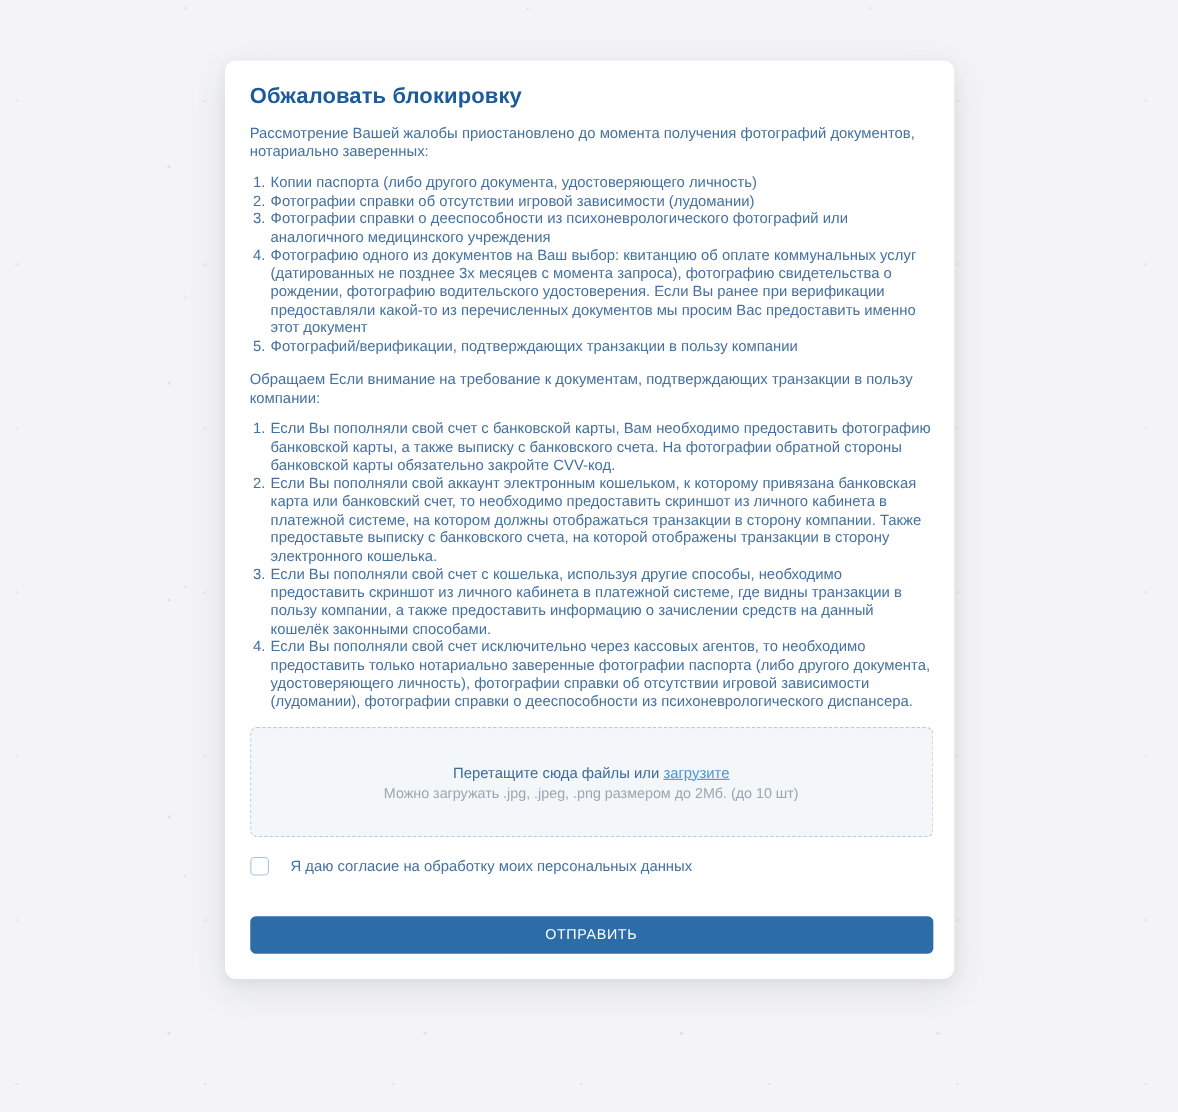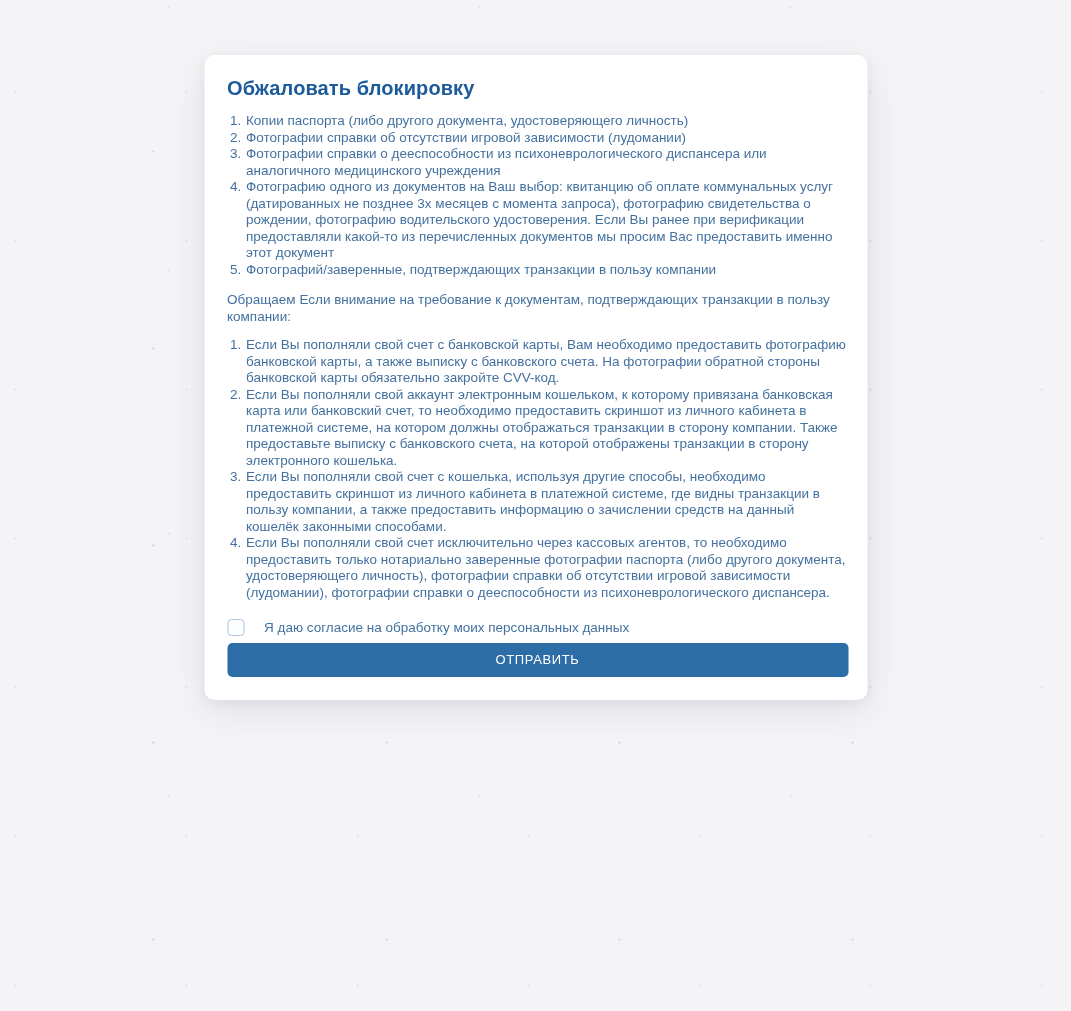--- a/index.html
+++ b/index.html
@@ -95,21 +95,21 @@
     border-radius: 4px;
     background: #fdfeff;
   }
   .cb-label {
     color: #44719f;
     font-size: 13.5px;
     line-height: 16.5px;
     max-width: 600px;
   }
   .submit-btn {
-    margin-top: 6px;
+    margin-top: 36px;
     width: 100%;
     height: 34px;
     border: none;
     border-radius: 5px;
     background: #2c6da7;
     color: #ffffff;
     font-family: "Liberation Sans", sans-serif;
     font-size: 13px;
     font-weight: 500;
     letter-spacing: 0.6px;
@@ -119,38 +119,43 @@
     justify-content: center;
   }
 </style>
 </head>
 <body>
 
 <div class="card">
 
   <h1 class="card-title">Обжаловать блокировку</h1>
 
+  <p class="body-text intro">Рассмотрение Вашей жалобы приостановлено до момента получения фотографий документов, нотариально заверенных:</p>
 
   <ol class="req-list">
     <li>Копии паспорта (либо другого документа, удостоверяющего личность)</li>
     <li>Фотографии справки об отсутствии игровой зависимости (лудомании)</li>
-    <li>Фотографии справки о дееспособности из психоневрологического диспансера или аналогичного медицинского учреждения</li>
+    <li>Фотографии справки о дееспособности из психоневрологического фотографий или аналогичного медицинского учреждения</li>
     <li>Фотографию одного из документов на Ваш выбор: квитанцию об оплате коммунальных услуг (датированных не позднее 3х месяцев с момента запроса), фотографию свидетельства о рождении, фотографию водительского удостоверения. Если Вы ранее при верификации предоставляли какой-то из перечисленных документов мы просим Вас предоставить именно этот документ</li>
-    <li>Фотографий/заверенные, подтверждающих транзакции в пользу компании</li>
+    <li>Фотографий/верификации, подтверждающих транзакции в пользу компании</li>
   </ol>
 
   <p class="body-text note">Обращаем Если внимание на требование к документам, подтверждающих транзакции в пользу компании:</p>
 
   <ol class="req-list">
     <li>Если Вы пополняли свой счет с банковской карты, Вам необходимо предоставить фотографию банковской карты, а также выписку с банковского счета. На фотографии обратной стороны банковской карты обязательно закройте CVV-код.</li>
     <li>Если Вы пополняли свой аккаунт электронным кошельком, к которому привязана банковская карта или банковский счет, то необходимо предоставить скриншот из личного кабинета в платежной системе, на котором должны отображаться транзакции в сторону компании. Также предоставьте выписку с банковского счета, на которой отображены транзакции в сторону электронного кошелька.</li>
     <li>Если Вы пополняли свой счет с кошелька, используя другие способы, необходимо предоставить скриншот из личного кабинета в платежной системе, где видны транзакции в пользу компании, а также предоставить информацию о зачислении средств на данный кошелёк законными способами.</li>
     <li>Если Вы пополняли свой счет исключительно через кассовых агентов, то необходимо предоставить только нотариально заверенные фотографии паспорта (либо другого документа, удостоверяющего личность), фотографии справки об отсутствии игровой зависимости (лудомании), фотографии справки о дееспособности из психоневрологического диспансера.</li>
   </ol>
 
+  <div class="dropzone">
+    <div class="dz-prompt"><span>Перетащите сюда файлы или </span><a>загрузите</a></div>
+    <div class="dz-hint">Можно загружать .jpg, .jpeg, .png размером до 2Мб. (до 10 шт)</div>
+  </div>
 
   <label class="cb-row first">
     <span class="cb-box"></span>
     <span class="cb-label">Я даю согласие на обработку моих персональных данных</span>
   </label>
 
 
   <button class="submit-btn">ОТПРАВИТЬ</button>
 
 </div>

